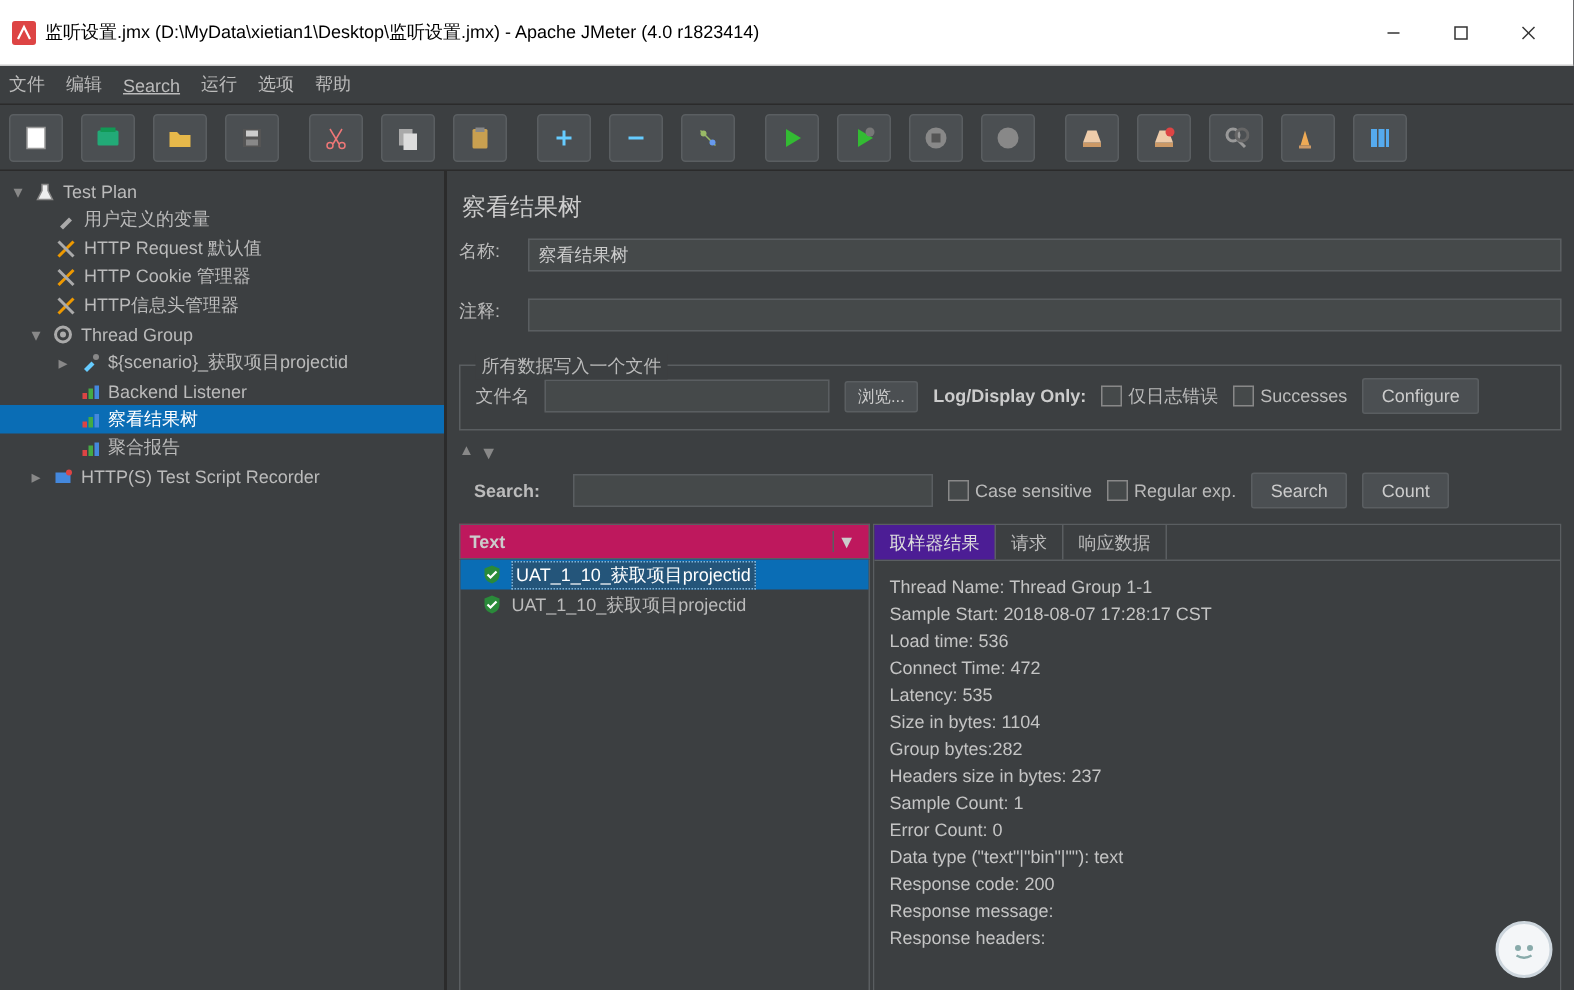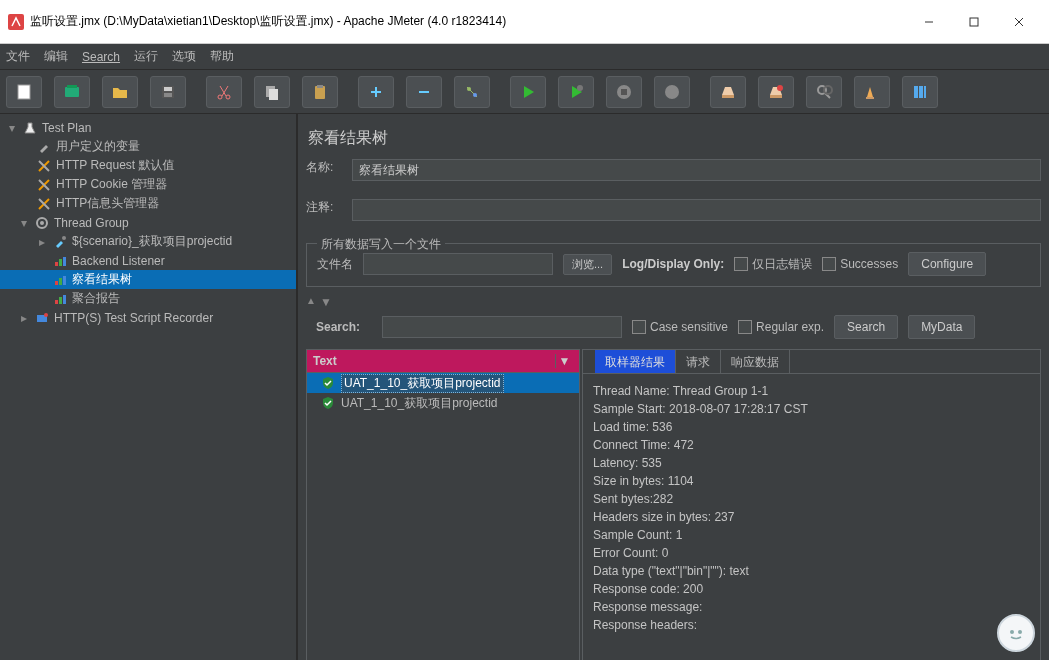--- a/index.html
+++ b/index.html
@@ -42,21 +42,21 @@
 .res-header { background:#be185d; border:1px solid #5a5e61; height:24px; display:flex; align-items:center; padding:0 6px; color:#ccc; font-weight:bold; justify-content:space-between; }
 .res-header .dd { width:18px; text-align:center; border-left:1px solid #5a5e61; }
 .res-list { flex:1; background:#3c3f41; border:1px solid #5a5e61; border-top:none; }
 .res-item { display:flex; align-items:center; height:20px; padding-left:14px; color:#bbb; }
 .res-item.sel { background:#0a6db5; color:#fff; }
 .res-item .shield { width:14px; height:14px; margin-right:6px; }
 .res-item.sel .txtblock { background:#24557a; border:1px dotted #7fb4d9; padding:0 2px; }
 .res-right { flex:1; display:flex; flex-direction:column; border:1px solid #5a5e61;}
 .tabs { display:flex; height:24px; background:#3c3f41; border-bottom:1px solid #5a5e61; }
 .tab { padding:4px 10px; color:#bbb; border-right:1px solid #5a5e61; }
-.tab.active { background:#1d4ed8; color:#ddd;margin-left:12px; }
+.tab.active { background:#4c1d95; color:#ddd; }
 .detail { flex:1; padding:8px 10px; color:#c4c4c4; line-height:18px; overflow:auto; background:#3c3f41; }
 .detail div { white-space:nowrap; }
 .floating { position:absolute; right:14px; bottom:8px; width:38px; height:38px; border-radius:50%; background:#f4f6f8; border:2px solid #cdd6dd; display:flex; align-items:center; justify-content:center; }
 </style>
 </head>
 <body>
 
 <div class="titlebar">
   <span class="titlebar-icon">
     <svg viewBox="0 0 16 16">
@@ -364,21 +364,21 @@
       <input class="field-input" style="flex: 0 0 240px;">
       <label class="chk-label">
           <span class="chk"></span>
           <span>Case sensitive</span>
         </label>
       <label class="chk-label">
           <span class="chk"></span>
           <span>Regular exp.</span>
         </label>
       <button class="btn">Search</button>
-      <button class="btn">MyData</button>
+      <button class="btn">Count</button>
     </div>
 
     <div class="results">
       <div class="res-left">
         <div class="res-header">
           <span>Text</span>
           <span class="dd">▼</span>
         </div>
         <div class="res-list">
           <div class="res-item sel">
@@ -403,21 +403,21 @@
           <div class="tab">请求</div>
           <div class="tab">响应数据</div>
         </div>
         <div class="detail">
           <div>Thread Name: Thread Group 1-1</div>
           <div>Sample Start: 2018-08-07 17:28:17 CST</div>
           <div>Load time: 536</div>
           <div>Connect Time: 472</div>
           <div>Latency: 535</div>
           <div>Size in bytes: 1104</div>
-          <div>Sent bytes:282</div>
+          <div>Group bytes:282</div>
           <div>Headers size in bytes: 237</div>
           <div>Sample Count: 1</div>
           <div>Error Count: 0</div>
           <div>Data type ("text"|"bin"|""): text</div>
           <div>Response code: 200</div>
           <div>Response message:</div>
           <div></div>
           <div>Response headers:</div>
         </div>
       </div>

